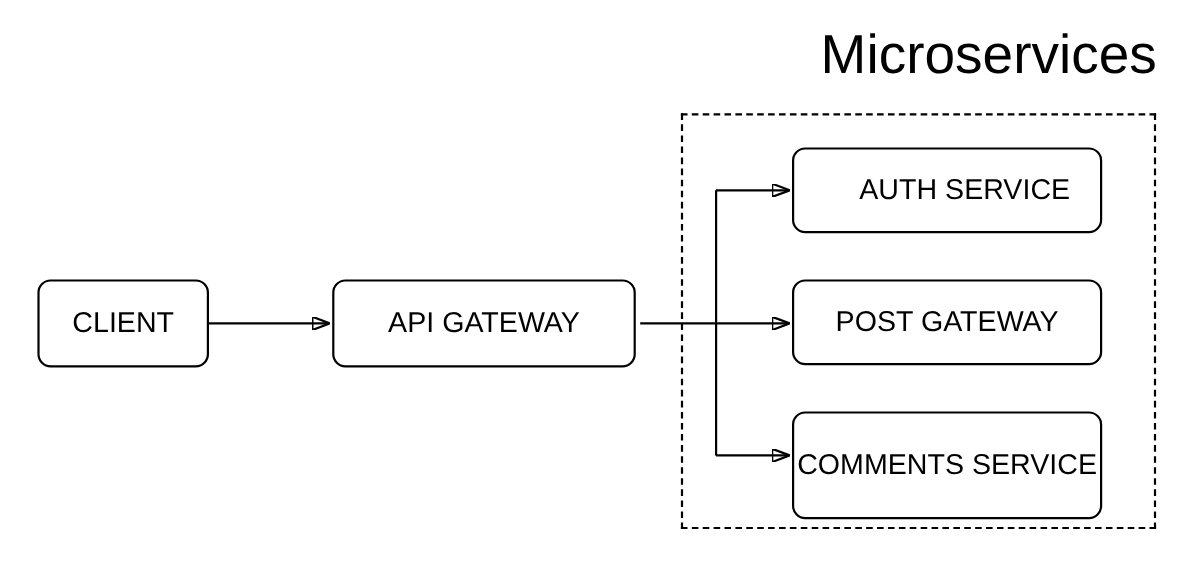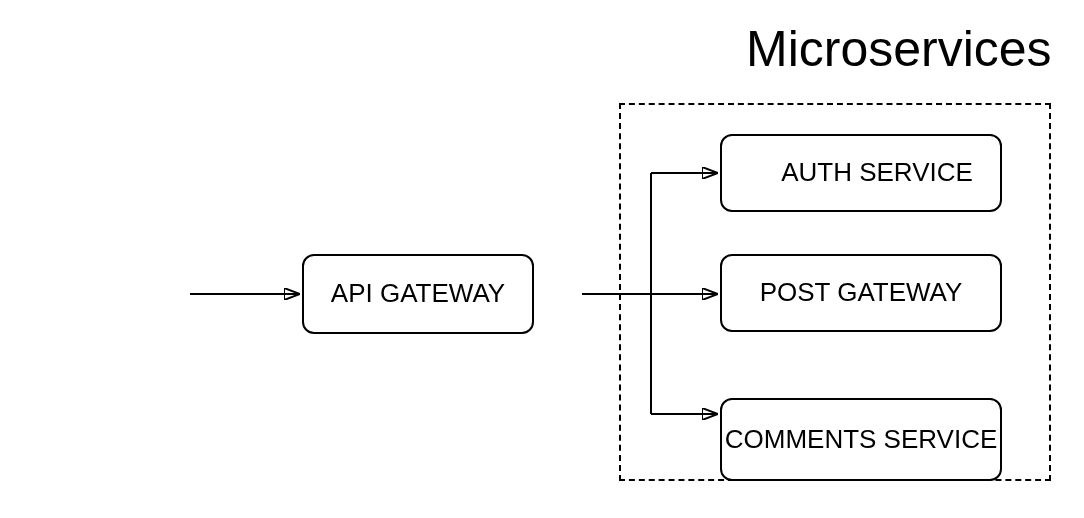--- a/index.html
+++ b/index.html
@@ -48,24 +48,24 @@
     border-radius: 12px;
     display: flex;
     align-items: center;
     justify-content: center;
     font-size: 26px;
     line-height: 1.2;
     white-space: nowrap;
     z-index: 3;
   }
   .node-client   { left: 34px;  top: 254px; width: 156px; height: 80px; }
-  .node-gateway  { left: 302px; top: 254px; width: 232px; height: 80px; }
+  .node-gateway  { left: 302px; top: 254px; width: 276px; height: 80px; }
   .node-auth     { left: 720px; top: 134px; width: 282px; height: 78px; padding-left: 32px; }
   .node-post     { left: 720px; top: 254px; width: 282px; height: 78px; }
-  .node-comments { left: 720px; top: 374px; width: 282px; height: 83px; margin-top: 24px; }
+  .node-comments { left: 720px; top: 374px; width: 282px; height: 98px; }
   .diagram-title {
     position: absolute;
     left: 746px;
     top: 22px;
     font-size: 50px;
     line-height: 1.1;
     white-space: nowrap;
     z-index: 4;
   }
 </style>
@@ -84,20 +84,23 @@
         <path d="M0,0 L16,6 L0,12 Z" fill="#000000" stroke="none"></path>
       </marker>
     </defs>
     <path d="M190 294 H299" marker-end="url(#arrowhead)"></path>
     <path d="M582 294 H717" marker-end="url(#arrowhead)"></path>
     <path d="M651 173 V414"></path>
     <path d="M651 173 H717" marker-end="url(#arrowhead)"></path>
     <path d="M651 414 H717" marker-end="url(#arrowhead)"></path>
   </svg>
 
+  <div class="node node-client">
+    <span>CLIENT</span>
+  </div>
 
   <div class="node node-gateway">
     <span>API GATEWAY</span>
   </div>
 
   <div class="node node-auth">
     <span>AUTH SERVICE</span>
   </div>
 
   <div class="node node-post">

